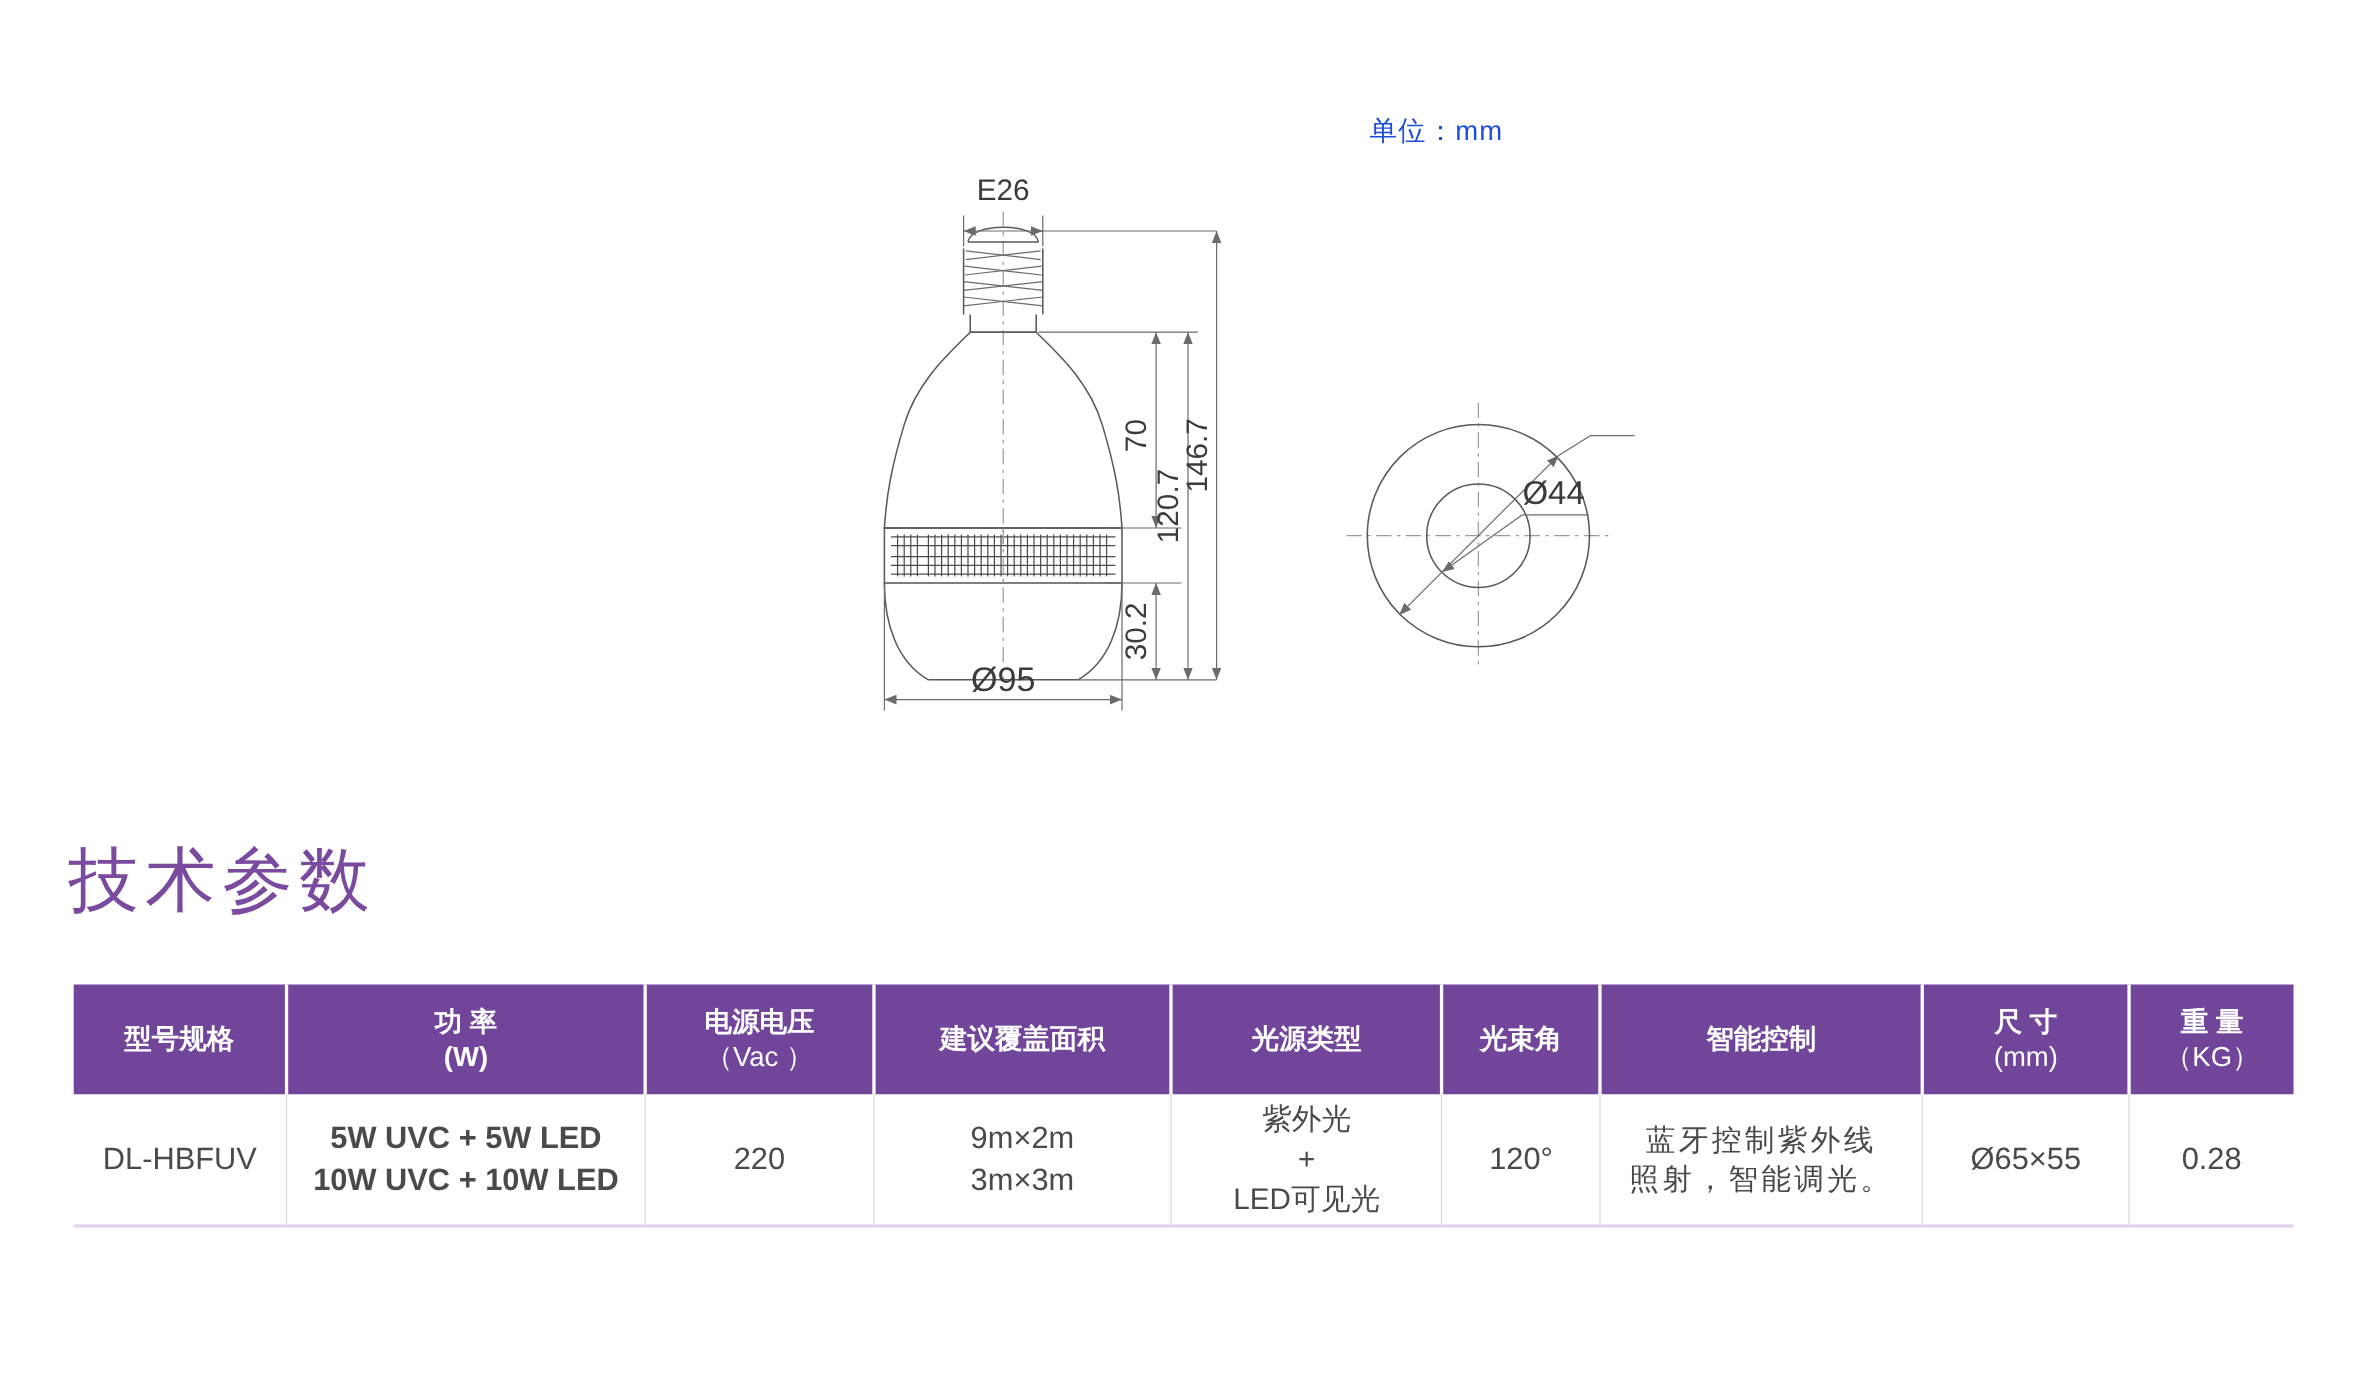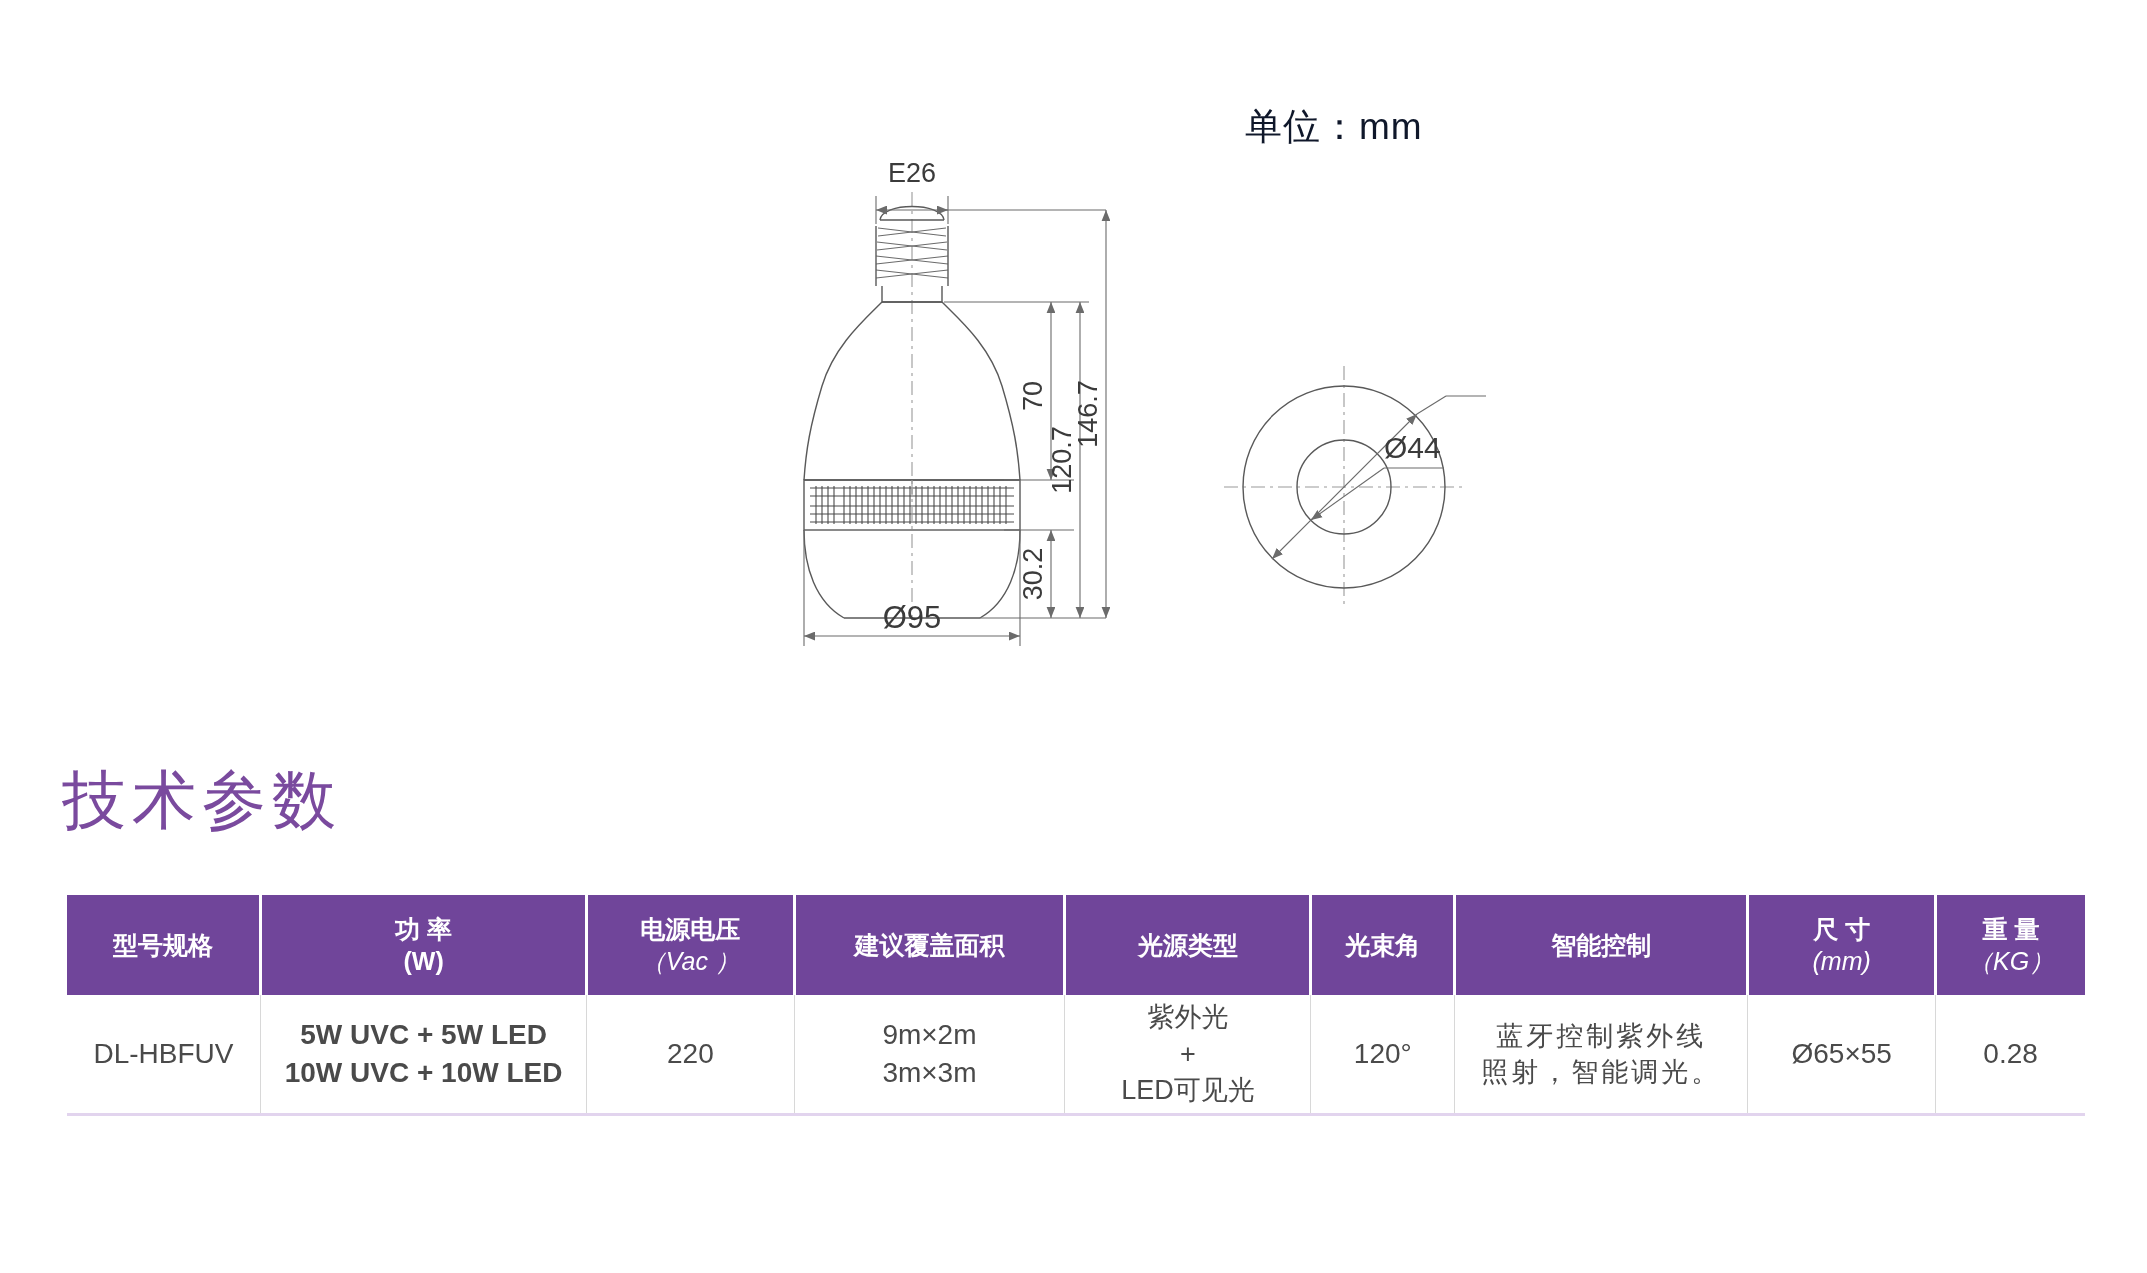--- a/index.html
+++ b/index.html
@@ -13,22 +13,22 @@
     position: relative;
     font-family: "Liberation Sans", "DejaVu Sans", sans-serif;
     overflow: hidden;
   }
 
   
   #unit-note {
     position: absolute;
     left: 1245px;
     top: 102px;
-    font-size: 37px;
-    color: #0f172a;
+    font-size: 25px;
+    color: #1d4ed8;
     letter-spacing: 1px;
     white-space: nowrap;
   }
 
   
   #drawing {
     position: absolute;
     left: 0;
     top: 150px;
     width: 2147px;
@@ -71,21 +71,20 @@
     padding: 0 4px;
   }
   #spec-table thead th:last-child { border-right: none; }
   #spec-table thead th .sub {
     font-weight: bold;
     font-size: 25px;
   }
   #spec-table thead th .sub-thin {
     font-weight: normal;
     font-size: 25px;
-    font-style: italic;
   }
 
   #spec-table tbody td {
     background: #ffffff;
     color: #4a4a4a;
     font-size: 28px;
     height: 118px;
     vertical-align: middle;
     text-align: center;
     border-right: 1px solid #d8d8d8;

